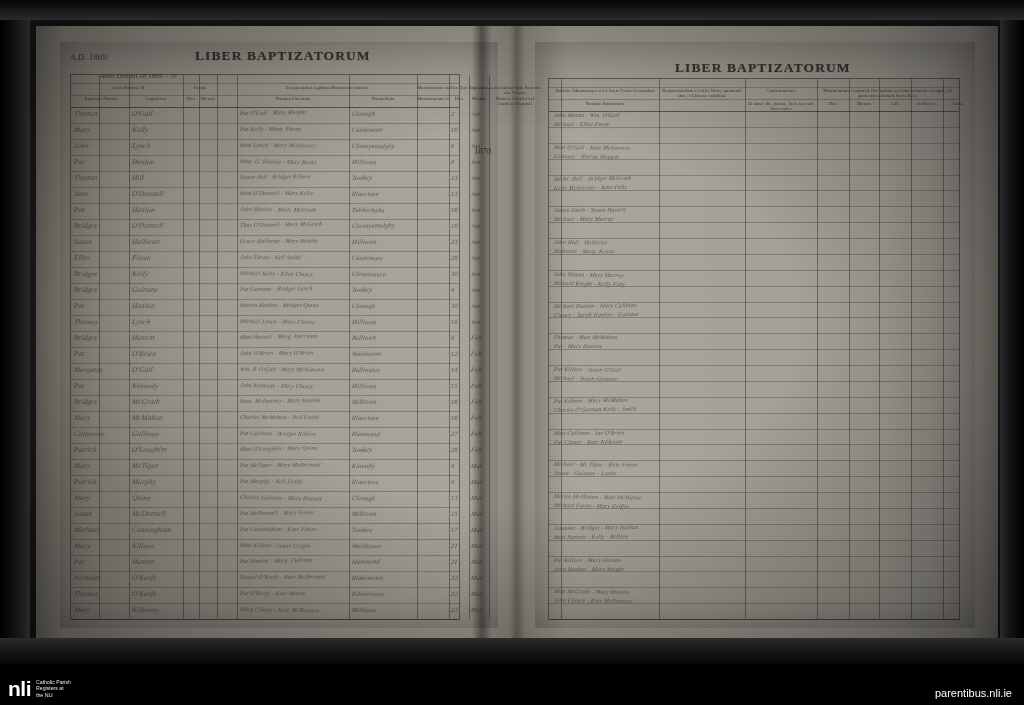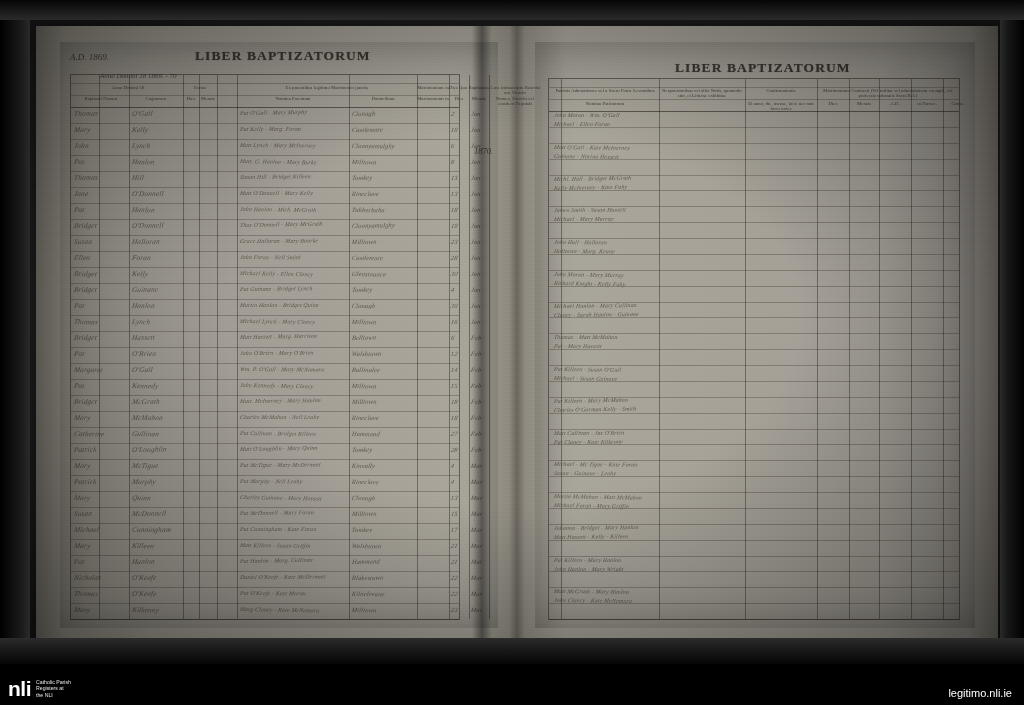--- a/index.html
+++ b/index.html
@@ -620,15 +620,15 @@
     <div class="dark-bottom-edge"></div>
   </div>
 
   <div class="footer"></div>
   <div class="nli-logo">nli</div>
   <div class="nli-sub">
     <span>Catholic Parish</span><br>
     <span>Registers at</span><br>
     <span>the NLI</span>
   </div>
-  <div class="nli-url">legitimo.nli.ie</div>
+  <div class="nli-url">parentibus.nli.ie</div>
 
 </div>
 
 </body></html>

